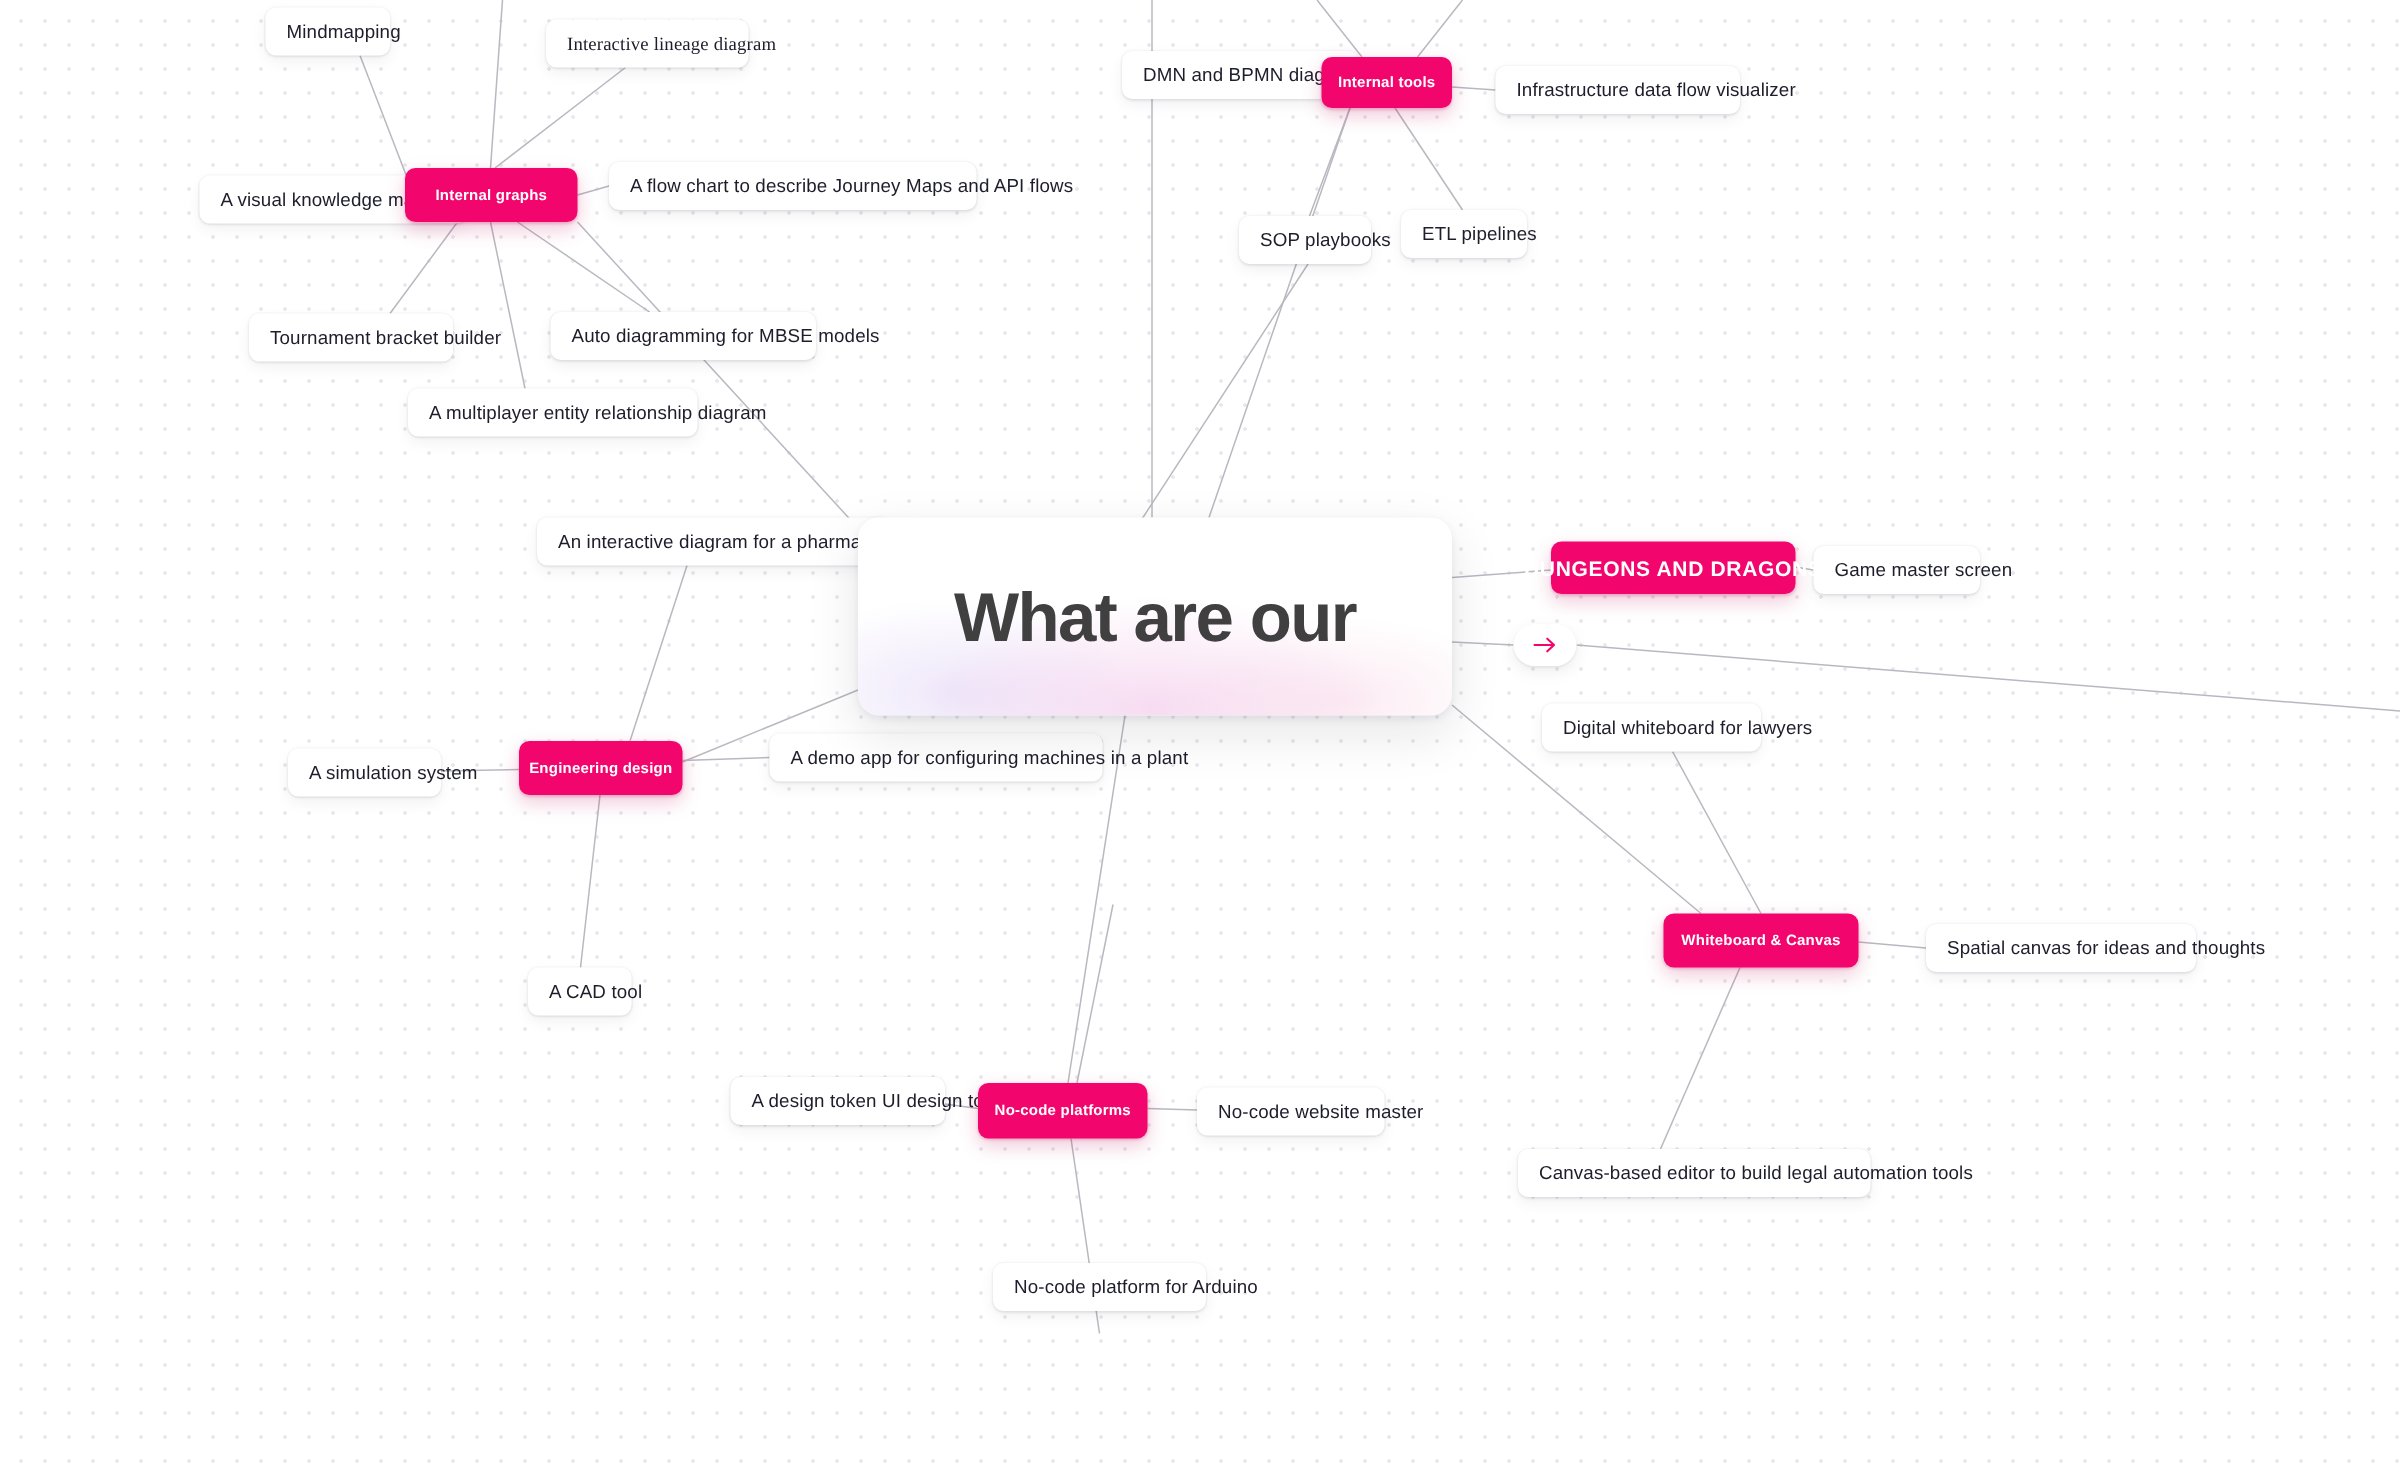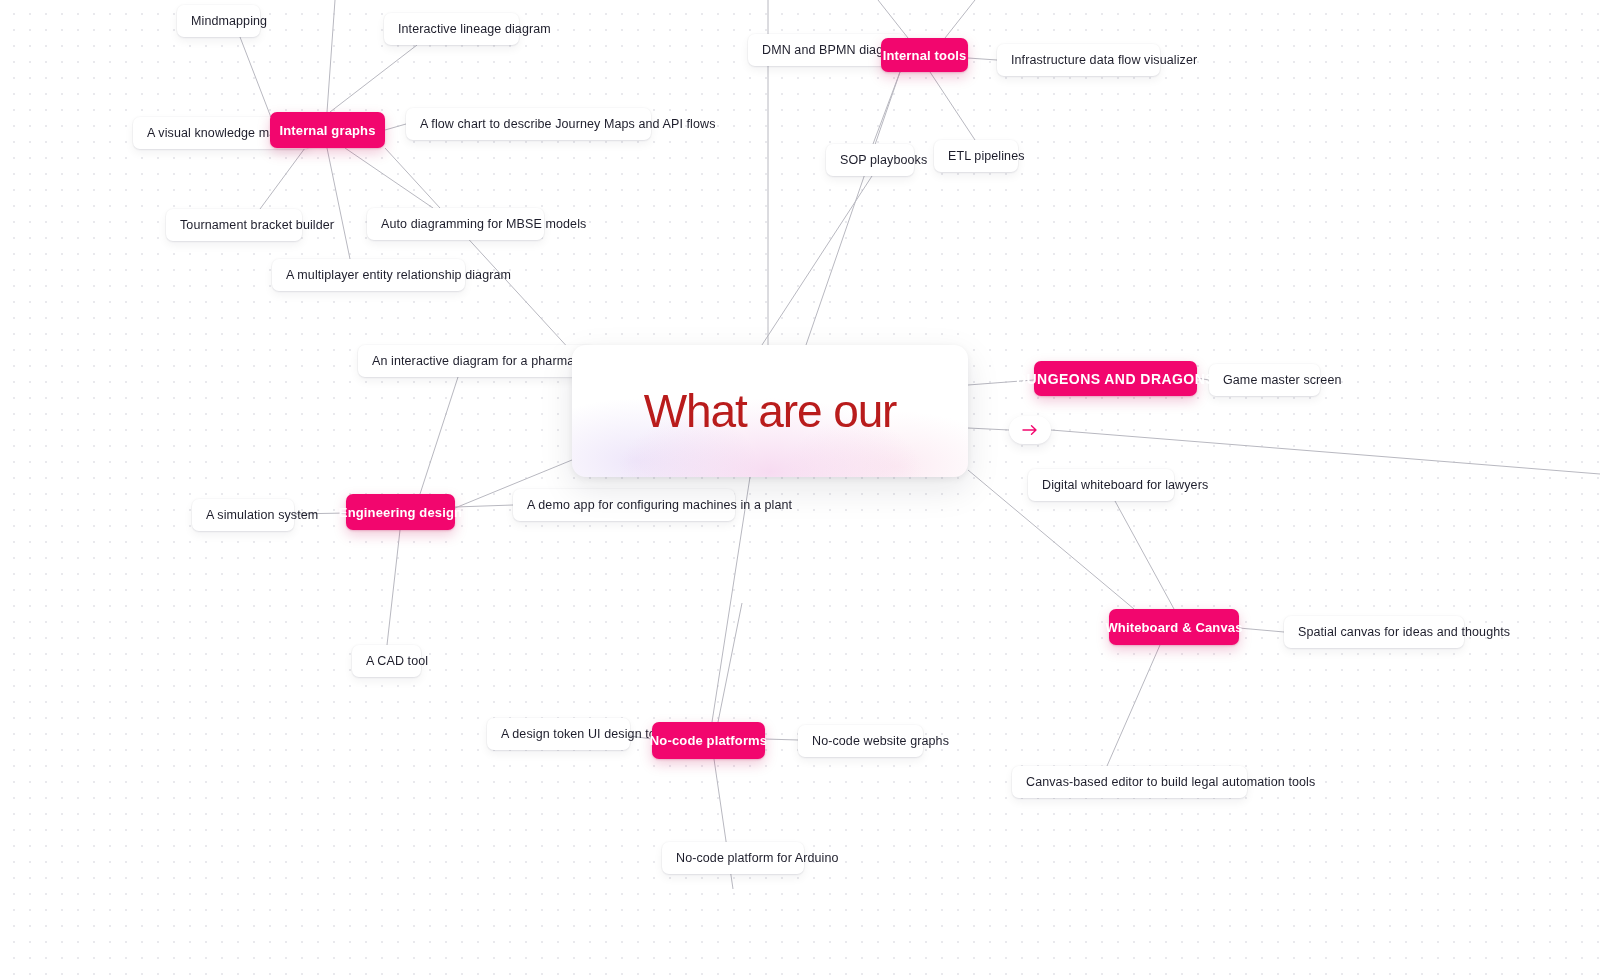--- a/index.html
+++ b/index.html
@@ -46,21 +46,21 @@
     white-space: nowrap;
     justify-content: flex-start;
     z-index: 5;
   }
   .branch {
     background: #f2066e;
     border-radius: 7px;
     box-shadow: 0 1px 2px rgba(190,10,80,.22),
                 0 5px 13px rgba(190,10,80,.22);
     color: #ffffff;
-    font-size: 13px;
+    font-size: 10px;
     font-weight: 700;
     letter-spacing: .15px;
     padding: 0 16px;
     white-space: nowrap;
     z-index: 9;
   }
   .branch.caps {
     font-size: 14px;
     letter-spacing: .45px;
   }
@@ -79,24 +79,24 @@
     background:
       radial-gradient(62% 90% at 50% 96%, rgba(236,170,222,.42) 0%, rgba(236,170,222,0) 62%),
       radial-gradient(45% 70% at 16% 88%, rgba(206,184,240,.34) 0%, rgba(206,184,240,0) 68%),
       radial-gradient(40% 60% at 82% 92%, rgba(245,190,215,.30) 0%, rgba(245,190,215,0) 70%);
     pointer-events: none;
   }
   .root-title {
     position: relative;
     text-align: right;
     font-size: 46px;
-    font-weight: 400;
+    font-weight: 700;
     line-height: 1.0;
     letter-spacing: -1.1px;
-    color: #b91c1c;
+    color: #404040;
     padding: 0 18px;
   }
   .root-title .l2 { display: block; margin-top: 10px; }
   .arrow-pill {
     position: absolute;
     background: #ffffff;
     border-radius: 999px;
     box-shadow: 0 1px 2px rgba(16,18,40,.07),
                 0 4px 11px rgba(16,18,40,.07);
     display: flex;
@@ -159,21 +159,21 @@
 
   <div class="arrow-pill" style="left:1009px; top:416px; width:42px; height:28px;">
     <svg width="16" height="12" viewBox="0 0 16 12">
       <path d="M1 6 H14 M9.5 1.8 L14 6 L9.5 10.2" fill="none" stroke="#f2066e" stroke-width="1.4" stroke-linecap="round" stroke-linejoin="round"></path>
     </svg>
   </div>
 
 <div class="node leaf" style="left: 177px; top: 5px; width: 83px; height: 32px;">
       <span>Mindmapping</span>
     </div>
-    <div class="node leaf" style="left: 384px; top: 13px; width: 135px; height: 32px;">
+    <div class="node leaf" style="left: 364px; top: 13px; width: 135px; height: 32px; font-family: Liberation Serif, serif;">
       <span>Interactive lineage diagram</span>
     </div>
     <div class="node leaf" style="left: 133px; top: 117px; width: 178px; height: 32px;">
       <span>A visual knowledge management</span>
     </div>
     <div class="node leaf" style="left: 406px; top: 108px; width: 245px; height: 32px;">
       <span>A flow chart to describe Journey Maps and API flows</span>
     </div>
     <div class="node leaf" style="left: 166px; top: 209px; width: 136px; height: 32px;">
       <span>Tournament bracket builder</span>
@@ -205,21 +205,21 @@
     <div class="node leaf" style="left: 513px; top: 489px; width: 222px; height: 32px;">
       <span>A demo app for configuring machines in a plant</span>
     </div>
     <div class="node leaf" style="left: 352px; top: 645px; width: 69px; height: 32px;">
       <span>A CAD tool</span>
     </div>
     <div class="node leaf" style="left: 487px; top: 718px; width: 143px; height: 32px;">
       <span>A design token UI design tool</span>
     </div>
     <div class="node leaf" style="left: 798px; top: 725px; width: 125px; height: 32px;">
-      <span>No-code website graphs</span>
+      <span>No-code website master</span>
     </div>
     <div class="node leaf" style="left: 662px; top: 842px; width: 142px; height: 32px;">
       <span>No-code platform for Arduino</span>
     </div>
     <div class="node leaf" style="left: 1209px; top: 364px; width: 111px; height: 32px;">
       <span>Game master screen</span>
     </div>
     <div class="node leaf" style="left: 1284px; top: 616px; width: 180px; height: 32px;">
       <span>Spatial canvas for ideas and thoughts</span>
     </div>

